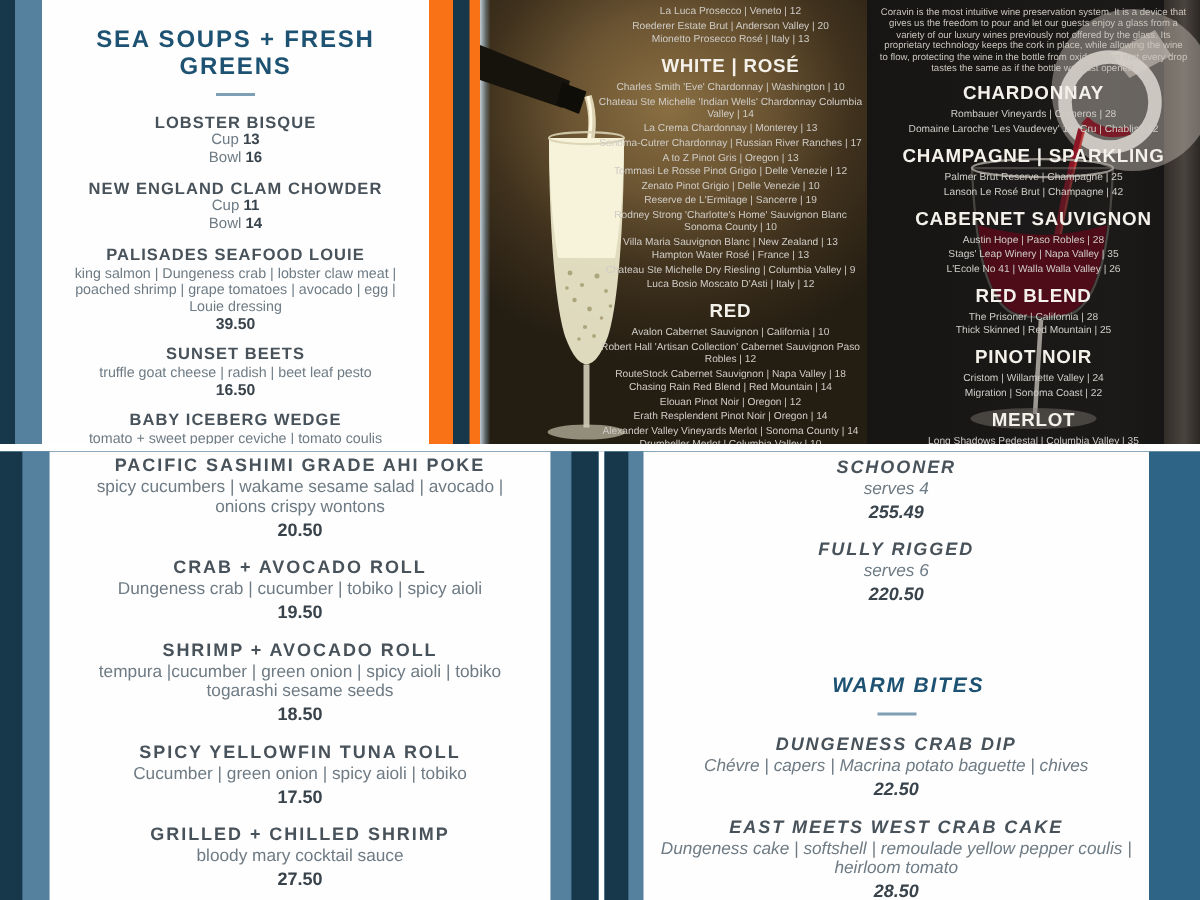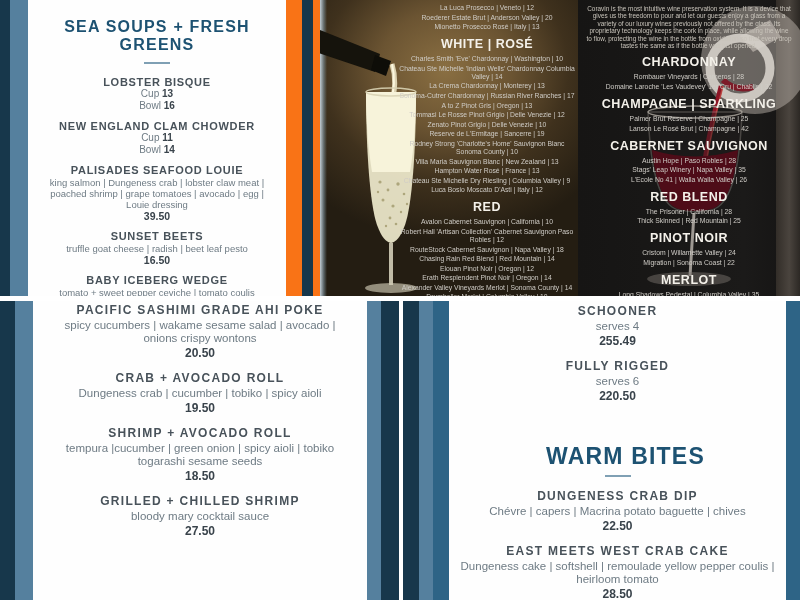--- a/index.html
+++ b/index.html
@@ -17,25 +17,25 @@
   .seam-h { position:absolute; left:0; top:296px; width:800px; height:5px; background:#ffffff; }
   .seam-v { position:absolute; left:399px; top:301px; width:4px; height:299px; background:#ffffff; }
 
   .navy { background:#17374b; }
   .steel { background:#55809e; }
 
   
   .card { position:absolute; top:0; height:100%; background:#fefefe; text-align:center; }
   .card-a { left:28px; width:258px; padding:14px 10px 0; }
   .card-c { left:33px; width:334px; padding:2px 24px 0; }
-  .card-d { left:46px; width:337px; padding:3px 22px 0; }
+  .card-d { left:26px; width:337px; padding:3px 22px 0;font-style:italic; }
 
   .menu-header { font-size:16px; line-height:18px; font-weight:700; color:#1d5272;
                  letter-spacing:1.2px; margin-top:4px; }
-  .menu-header.big { font-size:23px; line-height:22px;padding-left:16px; }
+  .menu-header.big { font-size:14px; line-height:22px;padding-left:16px; }
   .dash { width:26px; height:2px; background:#7fa0b4; margin:8px auto 12px; }
 
   .mi { margin-bottom:8px; }
   .mi-name { font-size:11px; line-height:12px; font-weight:700; color:#48525a; letter-spacing:0.7px; }
   .mi-desc { font-size:9.5px; line-height:11px; color:#6e7b84; margin-top:1px; }
   .mi-size { font-size:10px; line-height:12px; color:#6e7b84; }
   .mi-size .sz-val { color:#3a444c; font-weight:700; }
   .mi-price { font-size:10.5px; line-height:11px; font-weight:700; color:#39434b; margin-top:1px; }
 
   .card-c .mi, .card-d .mi { margin-bottom:11px; }
@@ -346,20 +346,25 @@
             <div class="mi-desc">Dungeness crab | cucumber | tobiko | spicy aioli</div>
             <div class="mi-price">19.50</div>
           </div>
 
           <div class="mi">
             <div class="mi-name">SHRIMP + AVOCADO ROLL</div>
             <div class="mi-desc">tempura |cucumber | green onion | spicy aioli | tobiko togarashi sesame seeds</div>
             <div class="mi-price">18.50</div>
           </div>
 
+          <div class="mi">
+            <div class="mi-name">SPICY YELLOWFIN TUNA ROLL</div>
+            <div class="mi-desc">Cucumber | green onion | spicy aioli | tobiko</div>
+            <div class="mi-price">17.50</div>
+          </div>
 
           <div class="mi">
             <div class="mi-name">GRILLED + CHILLED SHRIMP</div>
             <div class="mi-desc">bloody mary cocktail sauce</div>
             <div class="mi-price">27.50</div>
           </div>
 
         </div>
     </div>
   </section>

